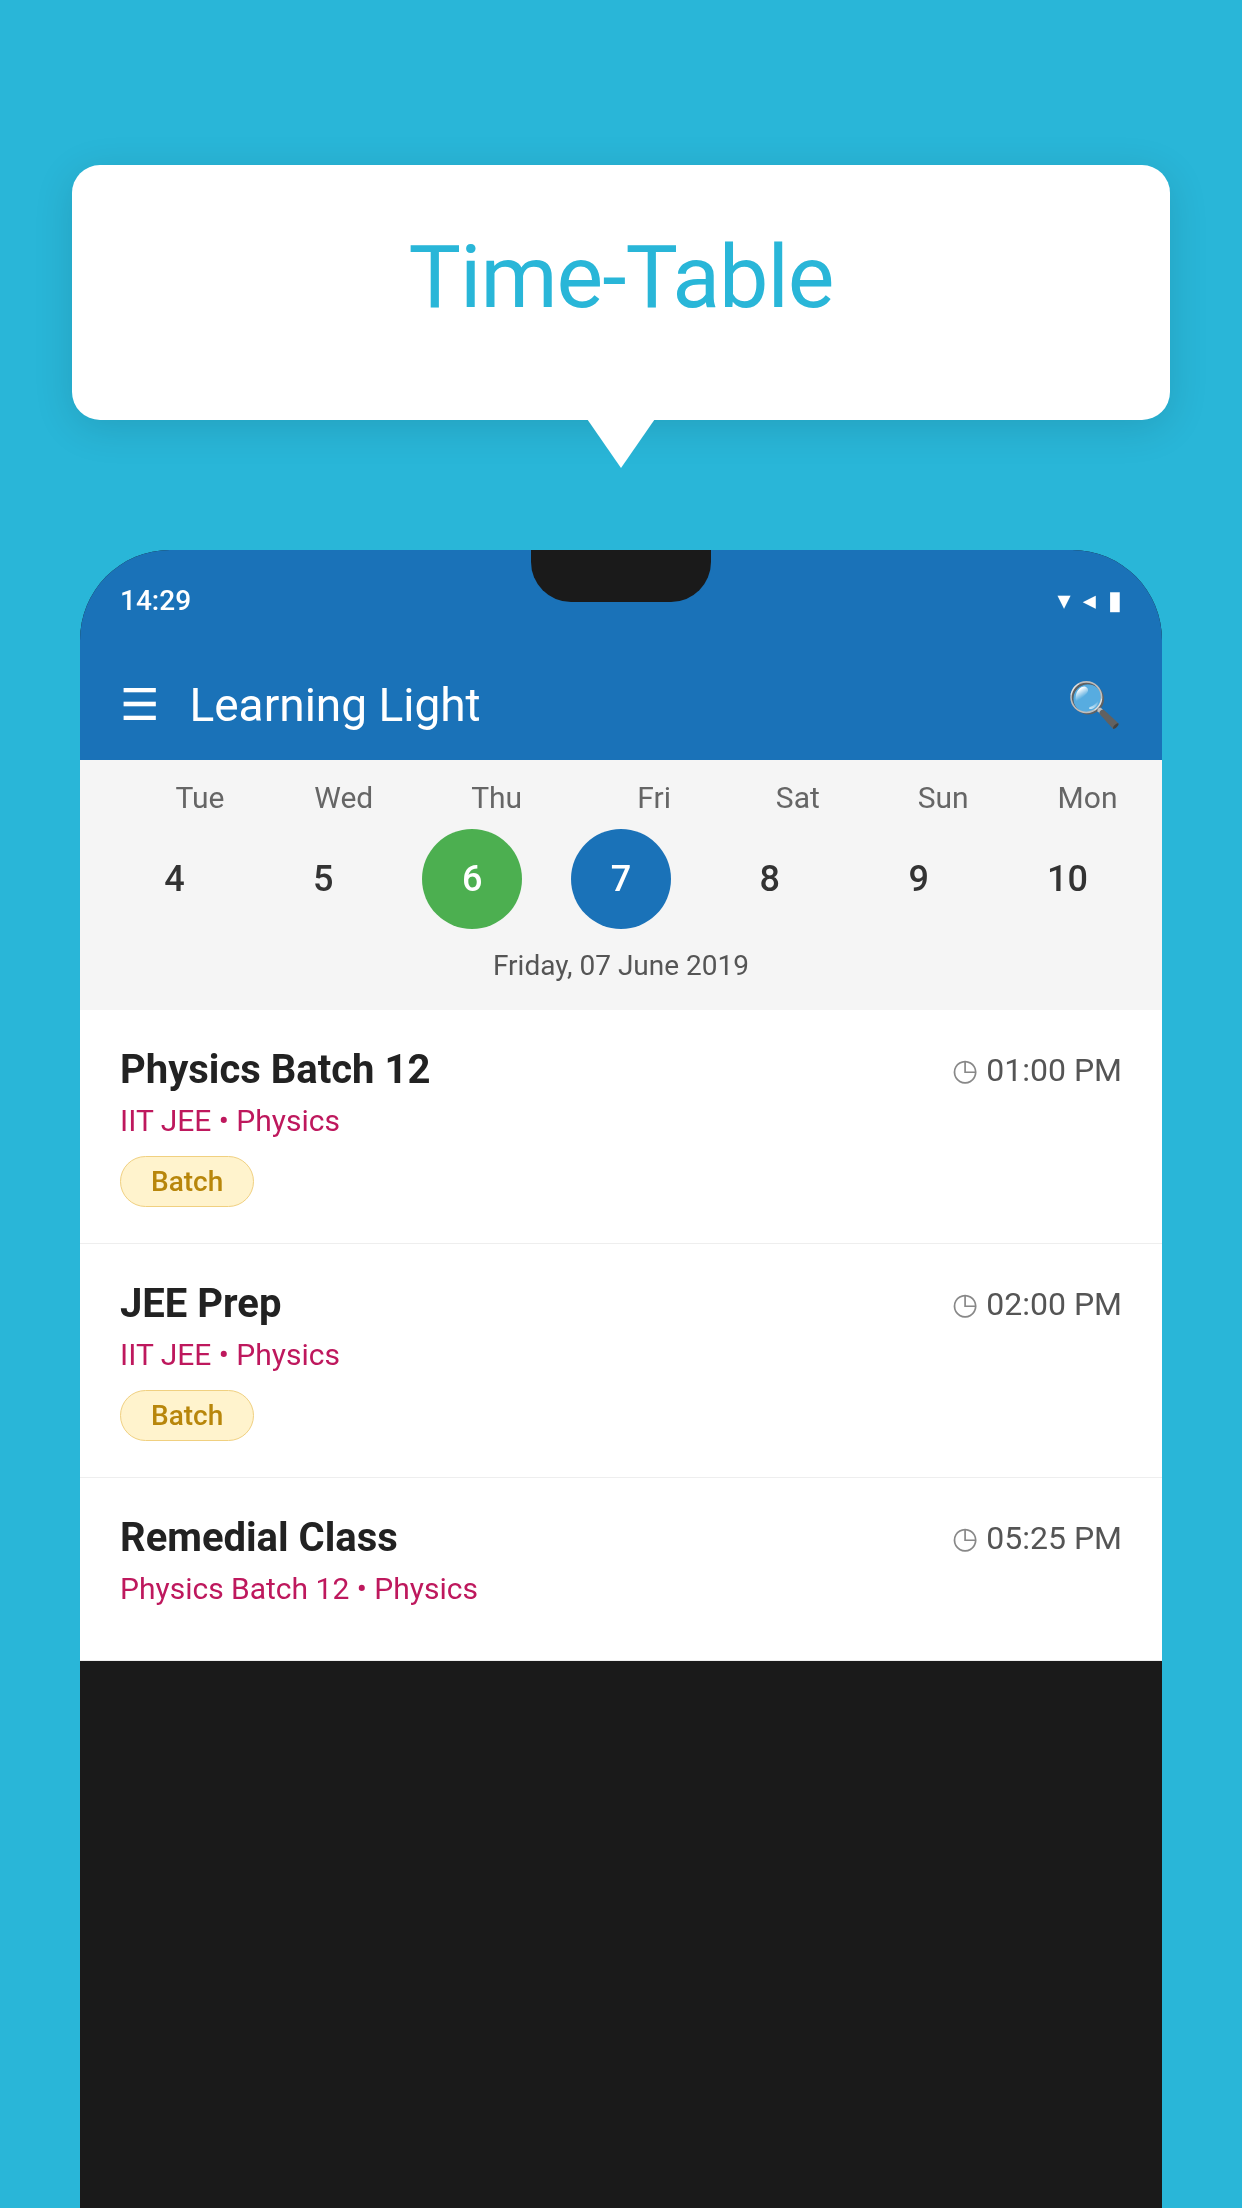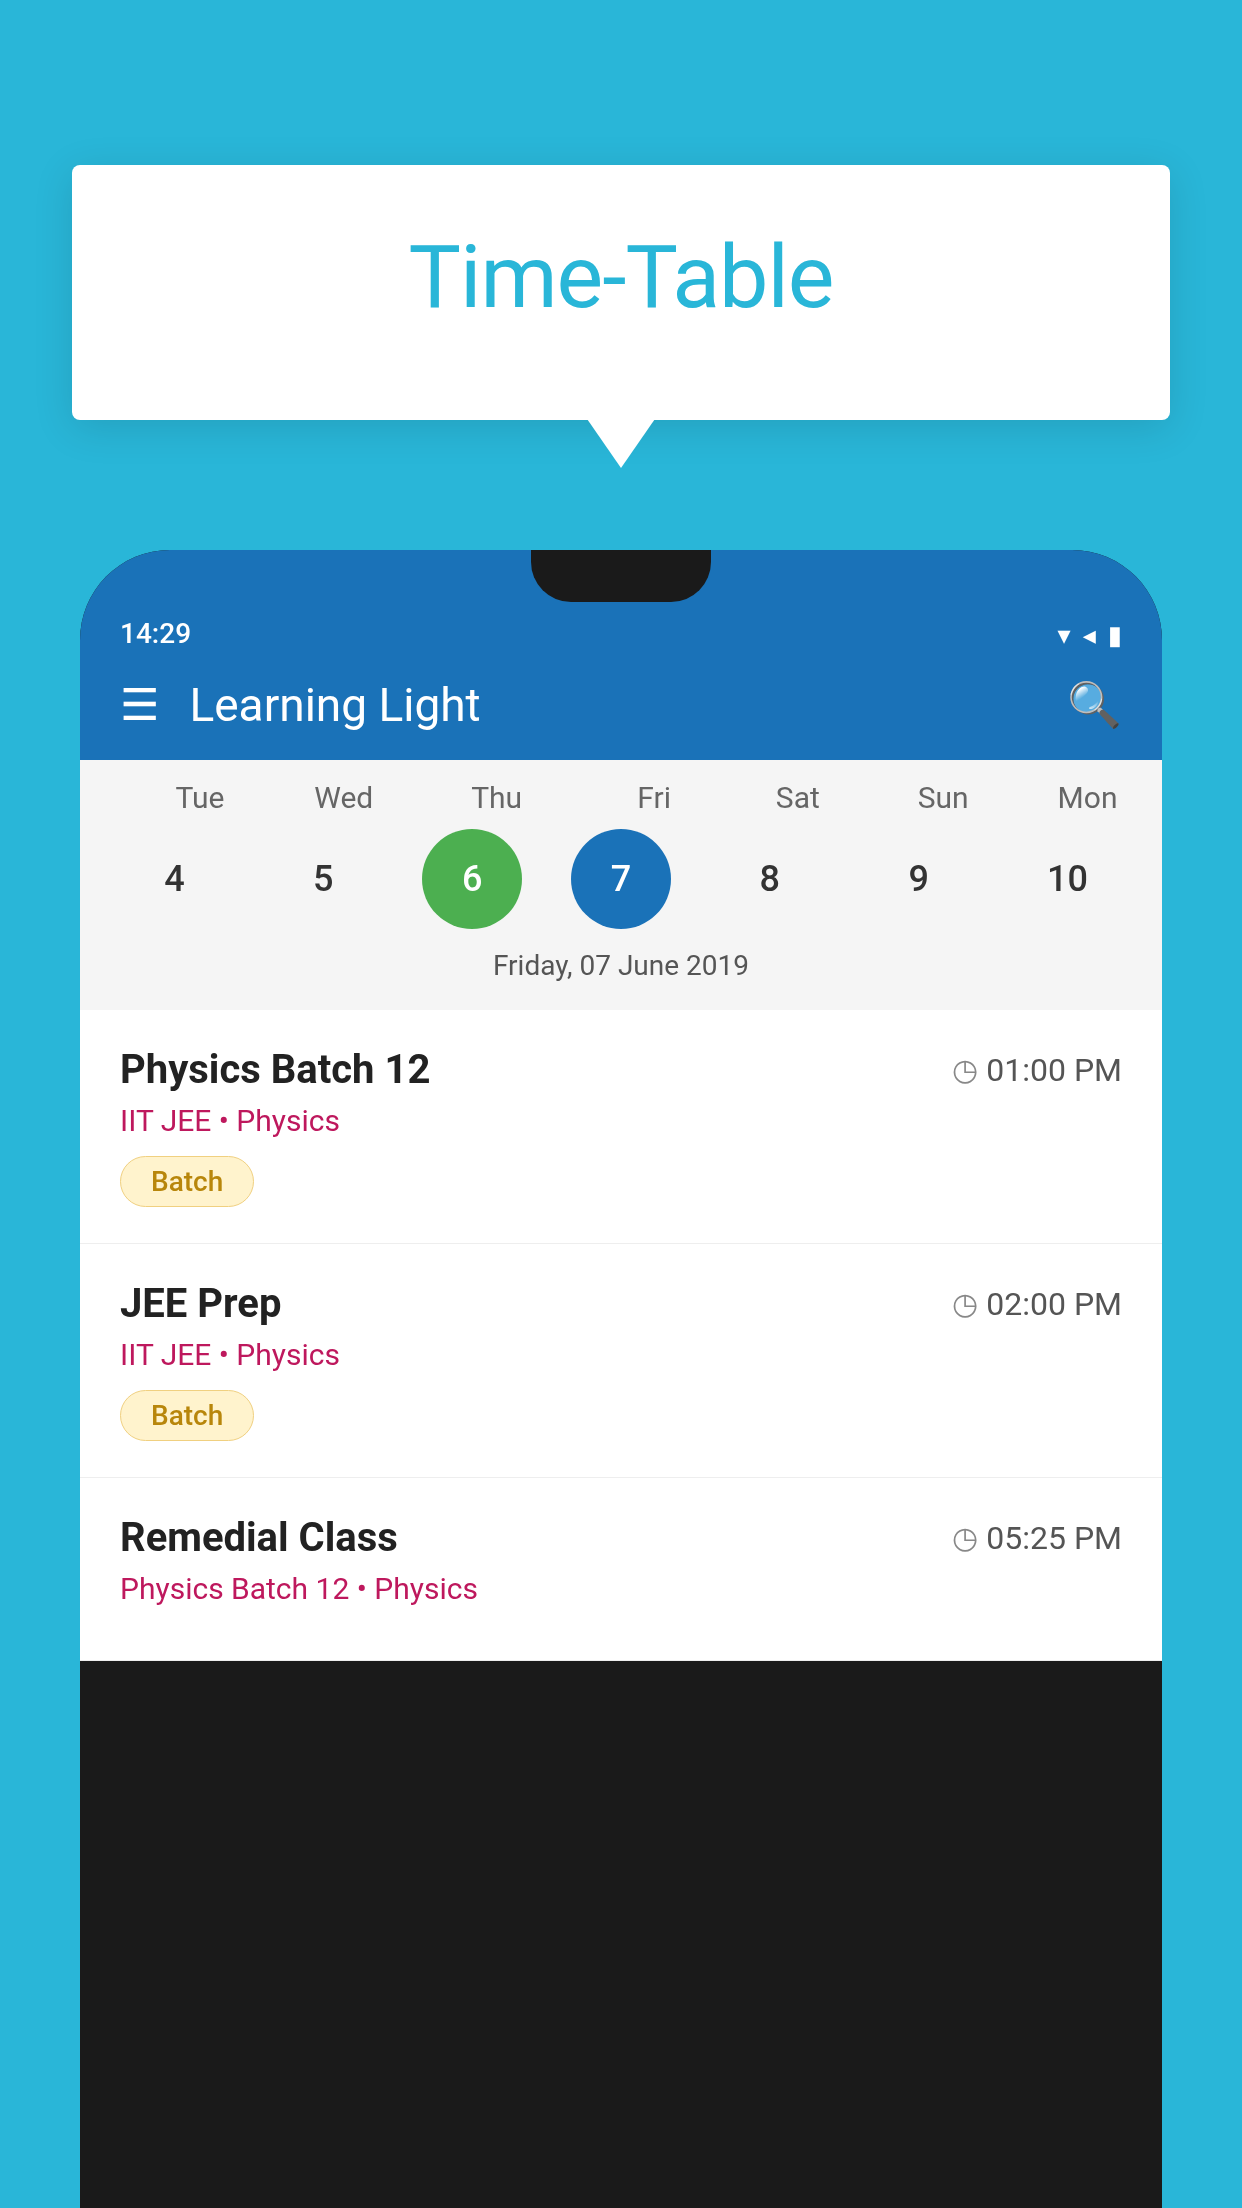--- a/index.html
+++ b/index.html
@@ -13,21 +13,21 @@
       position: relative;
     }
 
     
     .speech-bubble {
       position: absolute;
       top: 165px;
       left: 72px;
       right: 72px;
       background: white;
-      border-radius: 8px;
+      border-radius: 28px;
       padding: 60px 50px 70px;
       box-shadow: 0 8px 40px rgba(0,0,0,0.12);
     }
 
     .speech-bubble::after {
       content: '';
       position: absolute;
       bottom: -48px;
       left: 50%;
       transform: translateX(-50%);
@@ -65,21 +65,21 @@
       border-radius: 90px 90px 0 0;
       overflow: hidden;
     }
 
     
     .phone-top-bar {
       background: #1a72b8;
       height: 100px;
       position: relative;
       display: flex;
-      align-items: flex-end;
+      align-items: center;
       justify-content: space-between;
       padding: 0 40px;
     }
 
     .notch {
       position: absolute;
       top: 0;
       left: 50%;
       transform: translateX(-50%);
       width: 180px;

